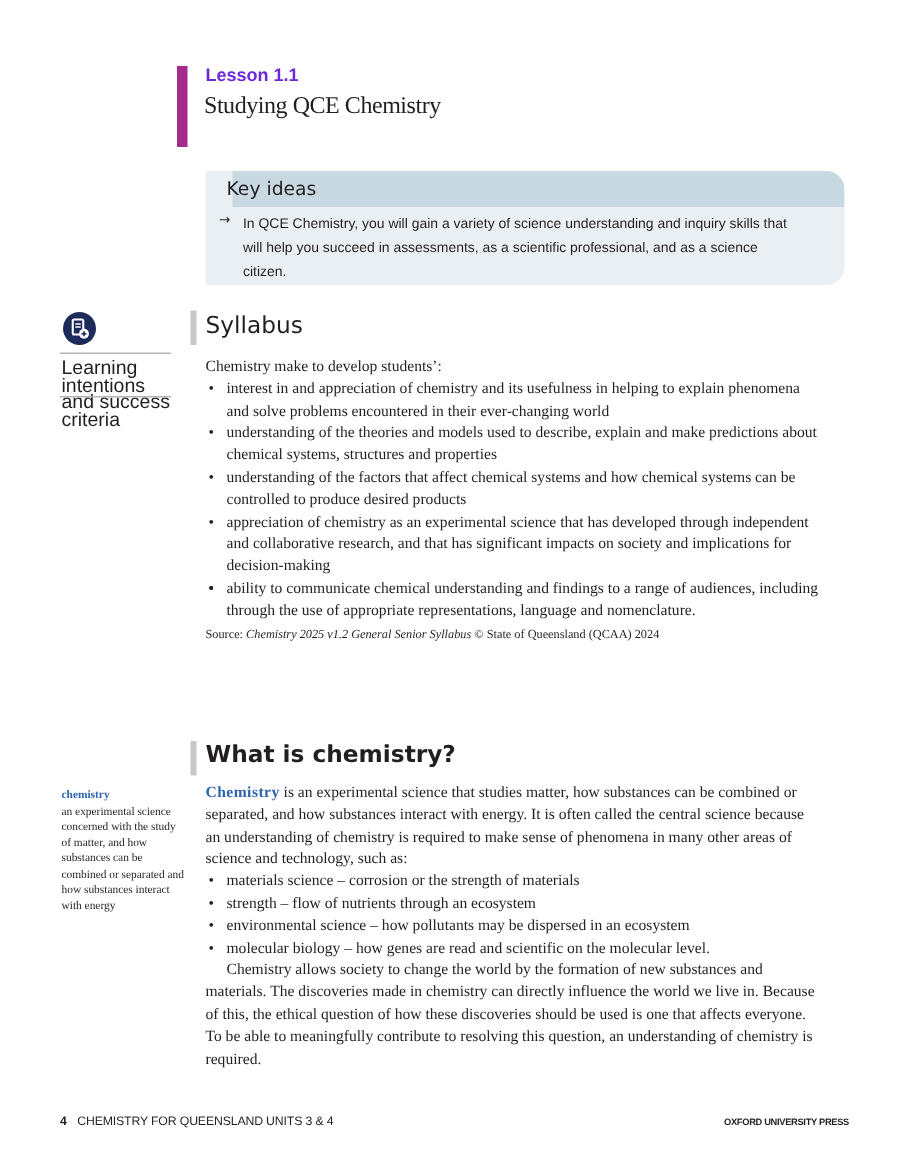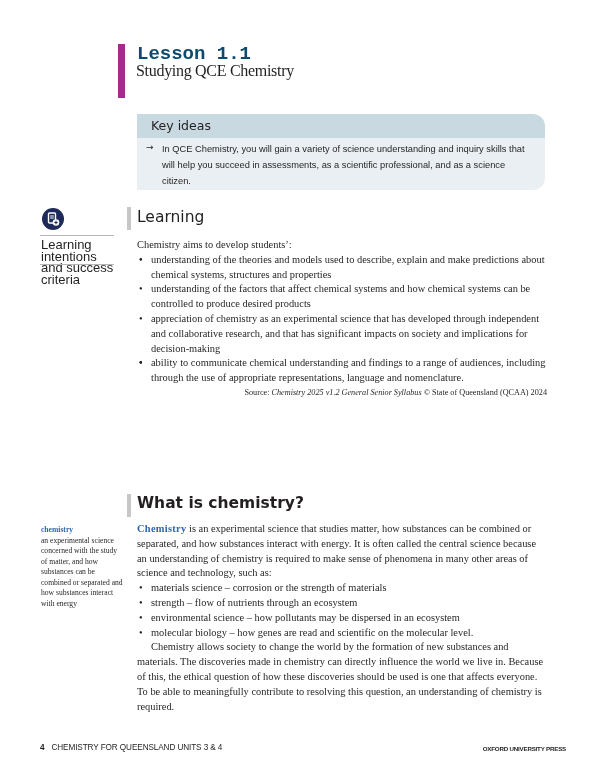--- a/index.html
+++ b/index.html
@@ -1,24 +1,24 @@
 <!DOCTYPE html>
 <html><head>
 <meta charset="utf-8">
 <style>
   html, body { margin: 0; padding: 0; background: #ffffff; }
   body { width: 606px; height: 782px; position: relative; overflow: hidden; font-family: "DejaVu Serif", serif; color: #231f20; }
 
   
   .lesson-bar { position: absolute; left: 118px; top: 44px; width: 7px; height: 54px; background: #a52a8e; }
-  .lesson-num { position: absolute; left: 137px; top: 43px; font-family: Liberation Mono, monospace; font-weight: bold; font-size: 19px; color: #0c4a6e; }
+  .lesson-num { position: absolute; left: 137px; top: 43px; font-family: Liberation Sans, sans-serif; font-weight: bold; font-size: 12px; color: #6d28d9; }
   .lesson-title { position: absolute; left: 136px; top: 62px; font-family: Liberation Serif, serif; font-size: 16px; color: #231f20; letter-spacing: -0.3px; }
 
   
-  .key-box { position: absolute; left: 137px; top: 114px; width: 408px; height: 76px; background: #e9eff2; border-radius: 0 12px 12px 0; overflow: hidden; }
+  .key-box { position: absolute; left: 137px; top: 114px; width: 408px; height: 76px; background: #e9eff2; border-radius: 0 12px 12px 0; overflow: hidden; padding-left: 18px; }
   .key-head { height: 24px; background: #c8d9e1; border-radius: 0 12px 0 0; }
   .key-head-label { position: absolute; left: 14px; top: 4px; font-family: "DejaVu Sans", sans-serif; font-size: 12.5px; color: #231f20; }
   .key-arrow { position: absolute; left: 9px; top: 28px; font-family: "DejaVu Sans", sans-serif; font-size: 9px; color: #231f20; }
   .key-text { position: absolute; left: 25px; top: 27px; width: 370px; font-family: "Liberation Sans", sans-serif; font-size: 9.3px; line-height: 16px; color: #231f20; }
 
   
   .lic-icon { position: absolute; left: 42px; top: 208px; width: 22px; height: 22px; border-radius: 50%; background: #1e2a5a; }
   .lic-icon svg { position: absolute; left: 0; top: 0; }
   .side-rule { position: absolute; left: 40px; width: 74px; height: 1px; background: #b5b5b5; }
   .lic-label { position: absolute; left: 41px; top: 239px; width: 80px; font-family: "Liberation Sans", sans-serif; font-size: 13px; line-height: 11.5px; color: #231f20; }
@@ -27,21 +27,21 @@
   .sec-bar { position: absolute; width: 4px; background: #c7c7c7; }
   .sec-title { position: absolute; font-family: "DejaVu Sans", sans-serif; font-size: 15.5px; color: #231f20; }
 
   
   .body-text { position: absolute; left: 137px; width: 410px; font-family: "Liberation Serif", serif; font-size: 10.4px; line-height: 14.8px; color: #231f20; }
   .body-text p { margin: 0; }
   ul.bul { list-style: none; margin: 0; padding: 0; }
   ul.bul li { position: relative; padding-left: 14px; margin: 0; }
   ul.bul li .dot { position: absolute; left: 2px; top: 0; }
   .indent { text-indent: 14px; }
-  .source { text-align: right; font-size: 8.2px; margin-top: 1px; }
+  .source { font-size: 8.2px; margin-top: 1px; }
   .source i { font-style: italic; }
   .keyterm { color: #2f63b0; font-weight: bold; letter-spacing: 0.3px; }
 
   
   .gloss { position: absolute; left: 41px; top: 525px; width: 82px; font-family: "Liberation Serif", serif; font-size: 7.6px; line-height: 10.5px; color: #231f20; }
   .gloss-term { color: #2f63b0; font-weight: bold; }
 
   
   .footer-left { position: absolute; left: 40px; top: 743px; font-family: "Liberation Sans", sans-serif; font-size: 8.2px; color: #231f20; letter-spacing: -0.1px; }
   .footer-left .pg { font-weight: bold; margin-right: 7px; }
@@ -69,26 +69,26 @@
     <circle cx="14" cy="14.5" r="3.3" fill="#ffffff"></circle>
     <line x1="12.3" y1="14.5" x2="15.7" y2="14.5" stroke="#1e2a5a" stroke-width="1.1"></line>
     <line x1="14" y1="12.8" x2="14" y2="16.2" stroke="#1e2a5a" stroke-width="1.1"></line>
   </svg>
 </div>
 <div class="side-rule" style="top:235px;"></div>
 <div class="lic-label">Learning intentions and success criteria</div>
 <div class="side-rule" style="top:264px;"></div>
 
 <div class="sec-bar" style="left:127px; top:207px; height:23px;"></div>
-<div class="sec-title" style="left:137px; top:208px;">Learning</div>
+<div class="sec-title" style="left:137px; top:208px;">Syllabus</div>
 
 <div class="body-text" style="top:238px;">
-  <p>Chemistry aims to develop students’:</p>
+  <p>Chemistry make to develop students’:</p>
   <ul class="bul">
-    <li><span class="dot">•</span></li>
+    <li><span class="dot">•</span><span>interest in and appreciation of chemistry and its usefulness in helping to explain phenomena and solve problems encountered in their ever-changing world</span></li>
     <li><span class="dot">•</span><span>understanding of the theories and models used to describe, explain and make predictions about chemical systems, structures and properties</span></li>
     <li><span class="dot">•</span><span>understanding of the factors that affect chemical systems and how chemical systems can be controlled to produce desired products</span></li>
     <li><span class="dot">•</span><span>appreciation of chemistry as an experimental science that has developed through independent and collaborative research, and that has significant impacts on society and implications for decision-making</span></li>
     <li><span class="dot">•</span></li>
     <li><span class="dot">•</span></li>
     <li><span class="dot">•</span><span>ability to communicate chemical understanding and findings to a range of audiences, including through the use of appropriate representations, language and nomenclature.</span></li>
   </ul>
   <p class="source"><span>Source: </span><i>Chemistry 2025 v1.2 General Senior Syllabus</i><span> © State of Queensland (QCAA) 2024</span></p>
 </div>
 

